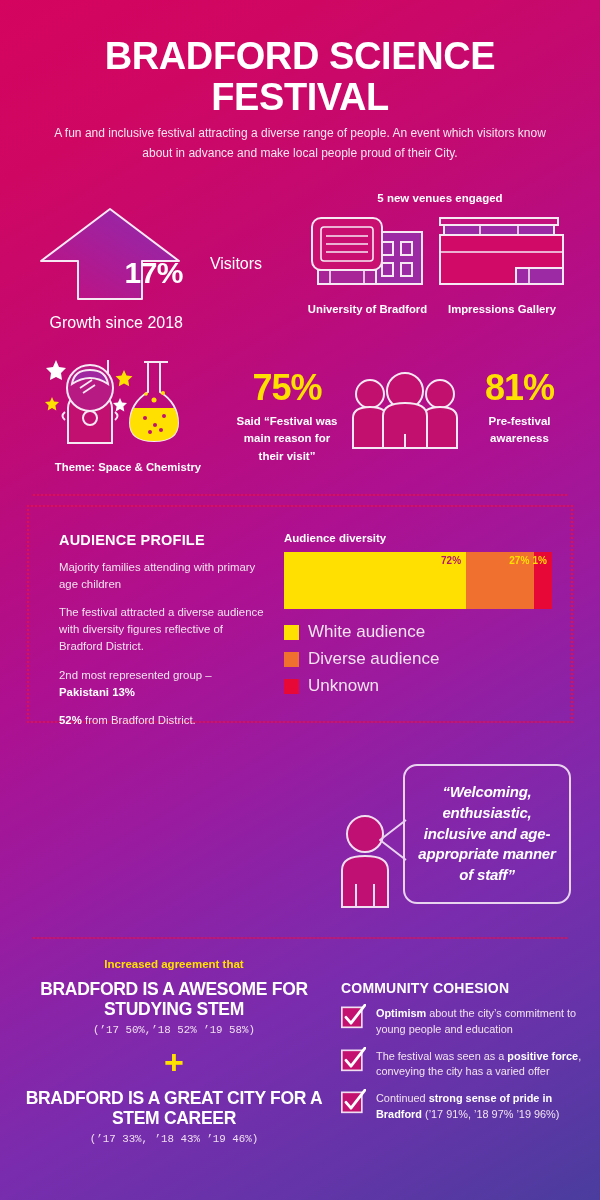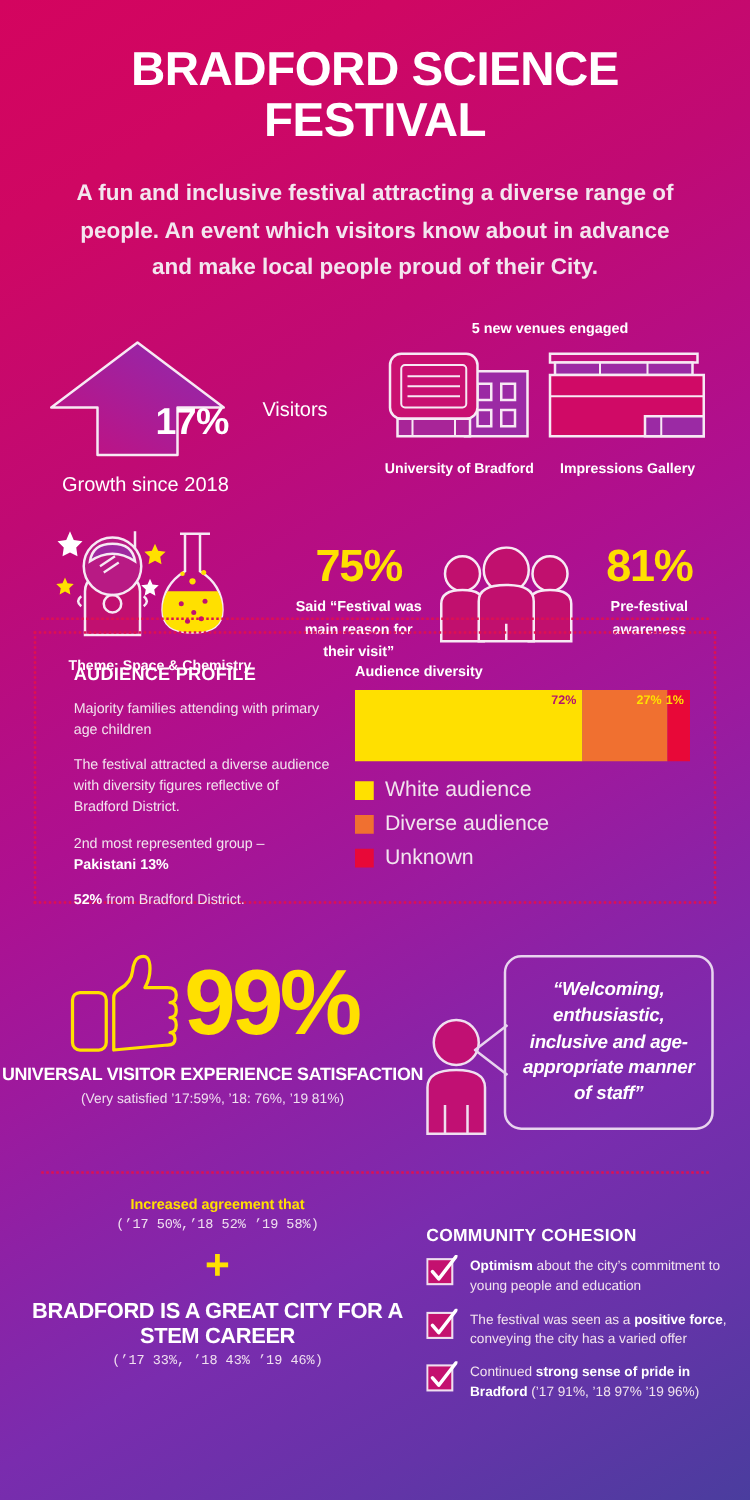--- a/index.html
+++ b/index.html
@@ -26,22 +26,22 @@
     color:#fff;
   }
   
   .hdr { padding:36px 40px 0; text-align:center; }
   .hdr h1 {
     font-size:38px; line-height:1.08; font-weight:bold;
     letter-spacing:-0.4px; text-transform:uppercase;
   }
   .hdr h1 .l2 { display:block; }
   .sub {
-    margin:22px auto 0; max-width:505px;
-    font-size:18px; line-height:1.65; color:#f3e6ef; font-weight:700;
+    margin:6px auto 0; max-width:505px;
+    font-size:12px; line-height:1.65; color:#f3e6ef; font-weight:400;
   }
   
   .row1 { position:relative; height:150px; margin-top:24px; }
   .venues-title {
     position:absolute; left:300px; top:4px; width:280px;
     text-align:center; font-size:11.5px; font-weight:bold;
   }
   .arrow-wrap { position:absolute; left:38px; top:18px; width:145px; text-align:right; }
   .arrow-pct {
     position:absolute; left:0; right:0; top:50px;
@@ -283,49 +283,39 @@
           <span>Diverse audience</span>
         </div>
         <div class="leg-row">
           <div class="swatch" style="background:#E80838"></div>
           <span>Unknown</span>
         </div>
       </div>
     </div>
   </div>
 
-  <div class="sat">
-    <div class="sat-top">
-      <svg width="90" height="88" viewBox="0 0 90 88">
-        <rect x="5" y="36" width="27" height="46" rx="6" fill="none" stroke="#FFE000" stroke-width="2.6"></rect>
-        <path d="M38 82 l0 -42 q0 -4 5 -7 q9 -5 10 -14 q1 -9 5 -11 q9 -4 9 9 q0 8 -4 15 l18 0 q7 0 7 6 q0 6 -5 6 q5 0 5 6 q0 6 -5 6 q5 0 5 6 q0 6 -5 6 q4 0 4 5 q0 5 -6 5 z" fill="none" stroke="#FFE000" stroke-width="2.6" stroke-linejoin="round"></path>
-      </svg>
-      <div class="num big-yellow">99%</div>
-    </div>
-    <div class="main">UNIVERSAL VISITOR EXPERIENCE SATISFACTION</div>
-    <div class="sml">(Very satisfied ’17:59%, ’18: 76%, ’19 81%)</div>
-  </div>
 
   <div class="bubble-area">
     <svg width="250" height="160" viewBox="0 0 250 160" style="position:absolute;left:0;top:0;">
       <circle cx="25" cy="72" r="18" fill="#c11073" stroke="#f0dff0" stroke-width="2"></circle>
       <path d="M2 145 l0 -37 q0 -14 23 -14 q23 0 23 14 l0 37z" fill="#c11073" stroke="#f0dff0" stroke-width="2"></path>
       <line x1="16" y1="122" x2="16" y2="145" stroke="#f0dff0" stroke-width="2"></line>
       <line x1="34" y1="122" x2="34" y2="145" stroke="#f0dff0" stroke-width="2"></line>
       <path d="M66 58 L40 78 L66 98" fill="none" stroke="#e8d4ef" stroke-width="2" stroke-linejoin="round"></path>
     </svg>
     <div class="bubble">
       <p>“Welcoming, enthusiastic, inclusive and age-appropriate manner of staff”</p>
     </div>
   </div>
 
   <div class="dot-div" style="top:937px;"></div>
 
   <div class="bot-left">
     <div class="inc">Increased agreement that</div>
+    <div class="stem-h">BRADFORD IS A AWESOME FOR STUDYING STEM</div>
     <div class="stem-s">(’17 50%,’18 52% ’19 58%)</div>
     <div class="plus">+</div>
     <div class="stem-h">BRADFORD IS A GREAT CITY FOR A STEM CAREER</div>
     <div class="stem-s">(’17 33%, ’18 43% ’19 46%)</div>
   </div>
 
   <div class="bot-right">
     <h3>COMMUNITY COHESION</h3>
 
     <div class="chk-row">

